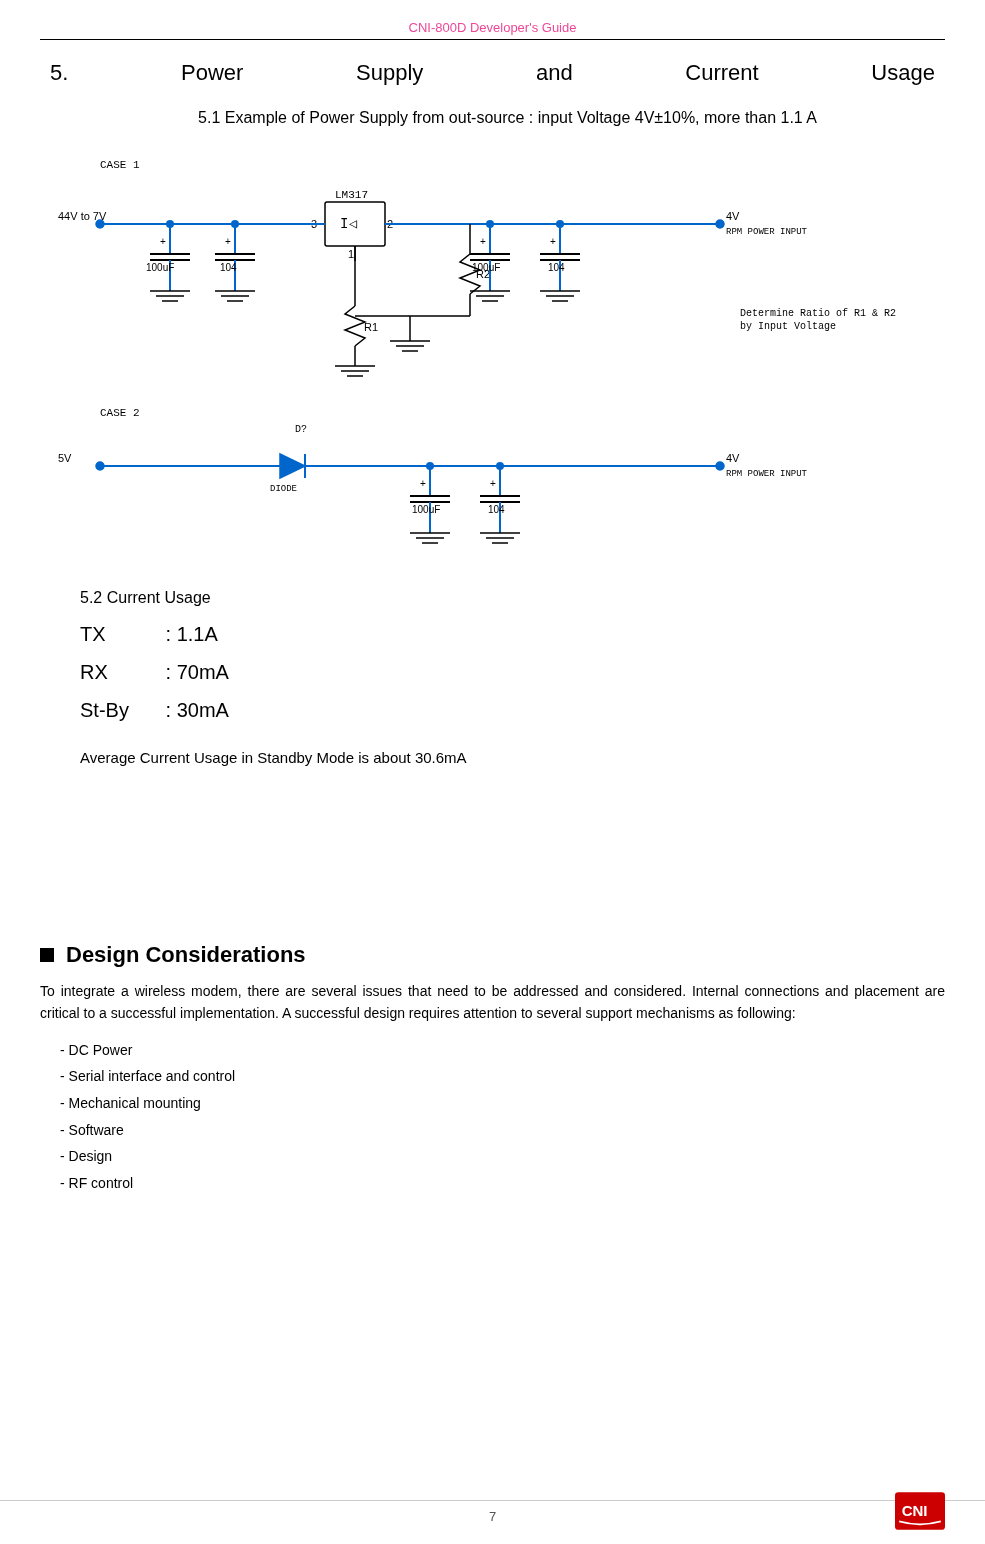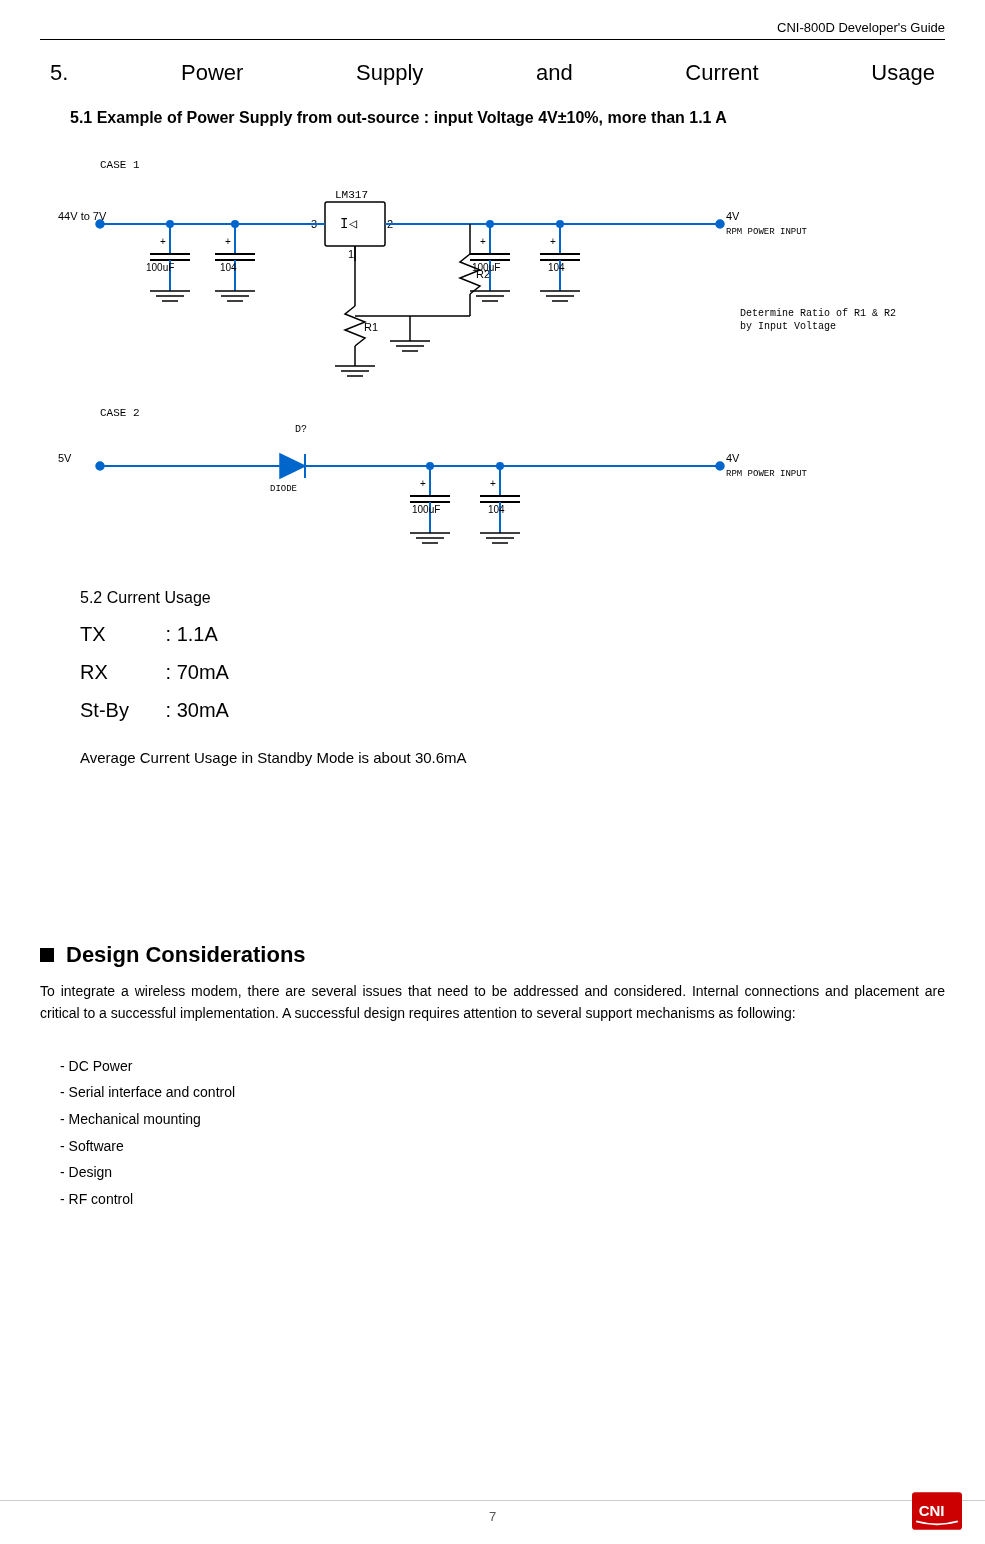--- a/index.html
+++ b/index.html
@@ -12,44 +12,45 @@
       color: #000;
       position: relative;
     }
     .page-container {
       width: 985px;
       min-height: 1544px;
       padding: 20px 40px 40px 40px;
       position: relative;
     }
     .header-line {
-      text-align: right;
+      text-align: center;
       font-size: 13px;
-      color: #000000;
+      color: #ec4899;
       border-bottom: 1px solid #000;
       padding-bottom: 4px;
       margin-bottom: 20px;
     }
     .section-title {
       font-size: 22px;
       font-weight: normal;
       display: flex;
       justify-content: space-between;
       margin-bottom: 20px;
       padding: 0 10px;
     }
     .section-title span {
       display: inline-block;
     }
     .subsection-title {
       font-size: 16px;
-      font-weight: bold;
+      font-weight: normal;
       margin-bottom: 16px;
       line-height: 1.5;
       padding-left: 30px;
+      text-align: center;
     }
     .circuit-area {
       width: 100%;
       margin: 10px 0 20px 0;
       position: relative;
     }
     svg text {
       font-family: 'Courier New', monospace;
     }
     .current-usage {
@@ -86,21 +87,21 @@
       width: 14px;
       height: 14px;
       background: #000;
       margin-right: 12px;
       flex-shrink: 0;
     }
     .design-body {
       font-size: 14px;
       line-height: 1.6;
       text-align: justify;
-      margin-bottom: 28px;
+      margin-bottom: 12px;
     }
     .design-list {
       list-style: none;
       padding-left: 20px;
       font-size: 14px;
       line-height: 1.9;
     }
     .design-list li::before {
       content: '-  ';
     }
@@ -114,21 +115,21 @@
       align-items: center;
       border-top: 1px solid #ccc;
       padding-top: 8px;
     }
     .page-num {
       font-size: 13px;
       color: #555;
     }
     .logo-area {
       position: absolute;
-      right: 23px;
+      right: 40px;
       bottom: 10px;
     }
     .cni-logo {
       width: 50px;
       height: 40px;
     }
     
     .case-label {
       font-family: 'Courier New', monospace;
       font-size: 11px;

